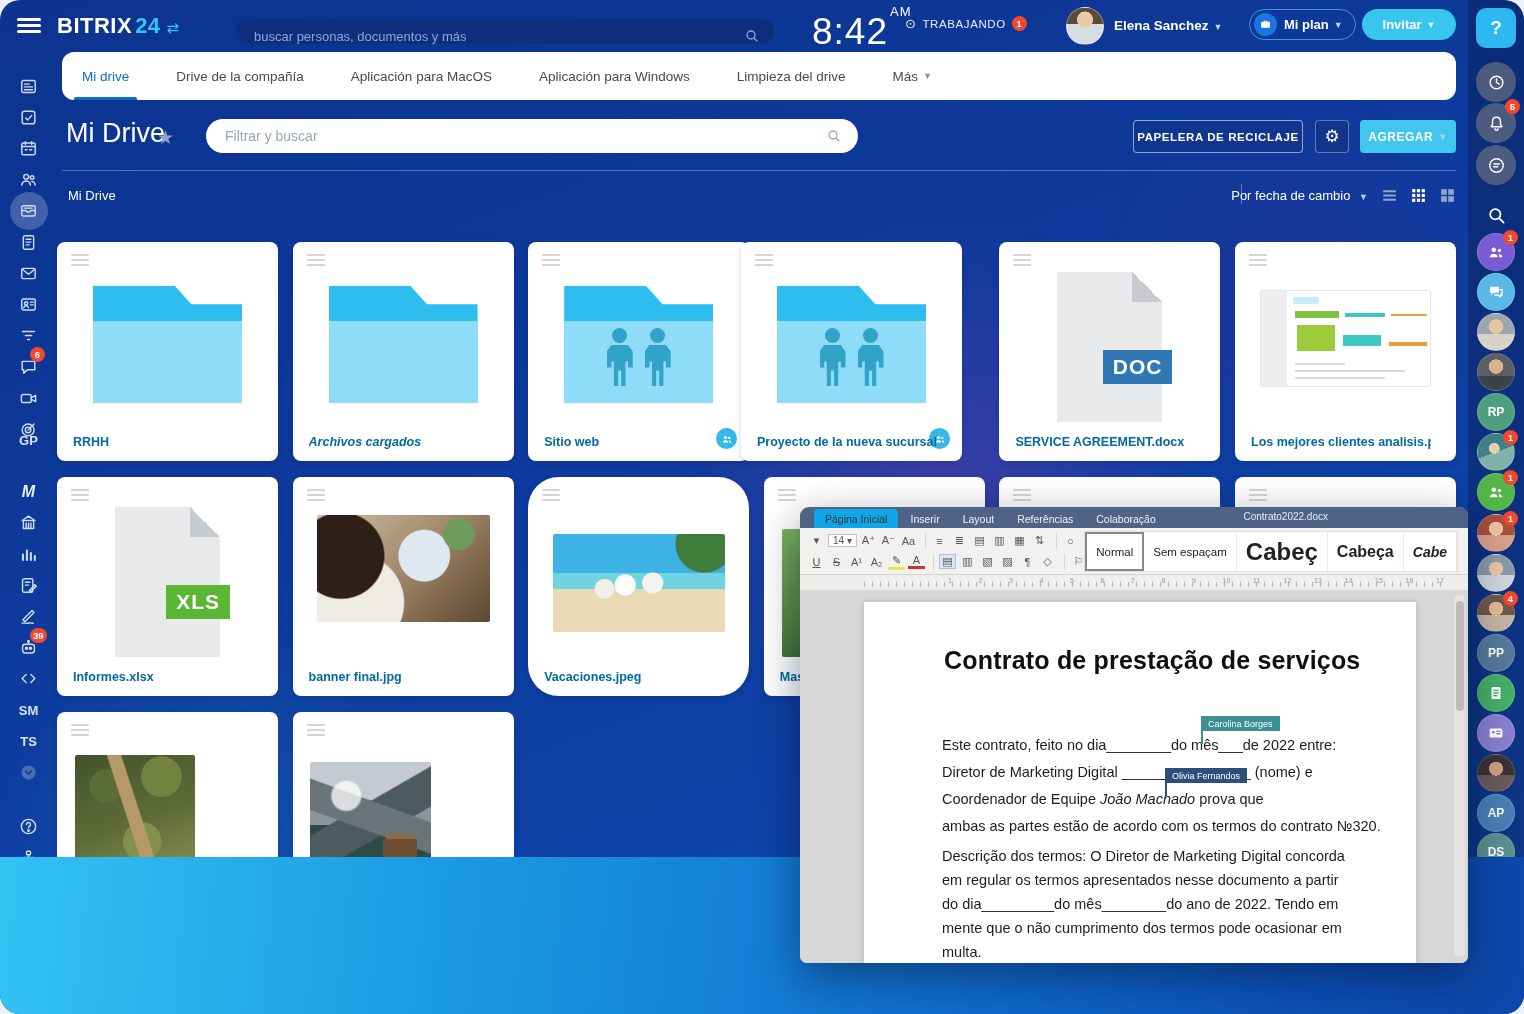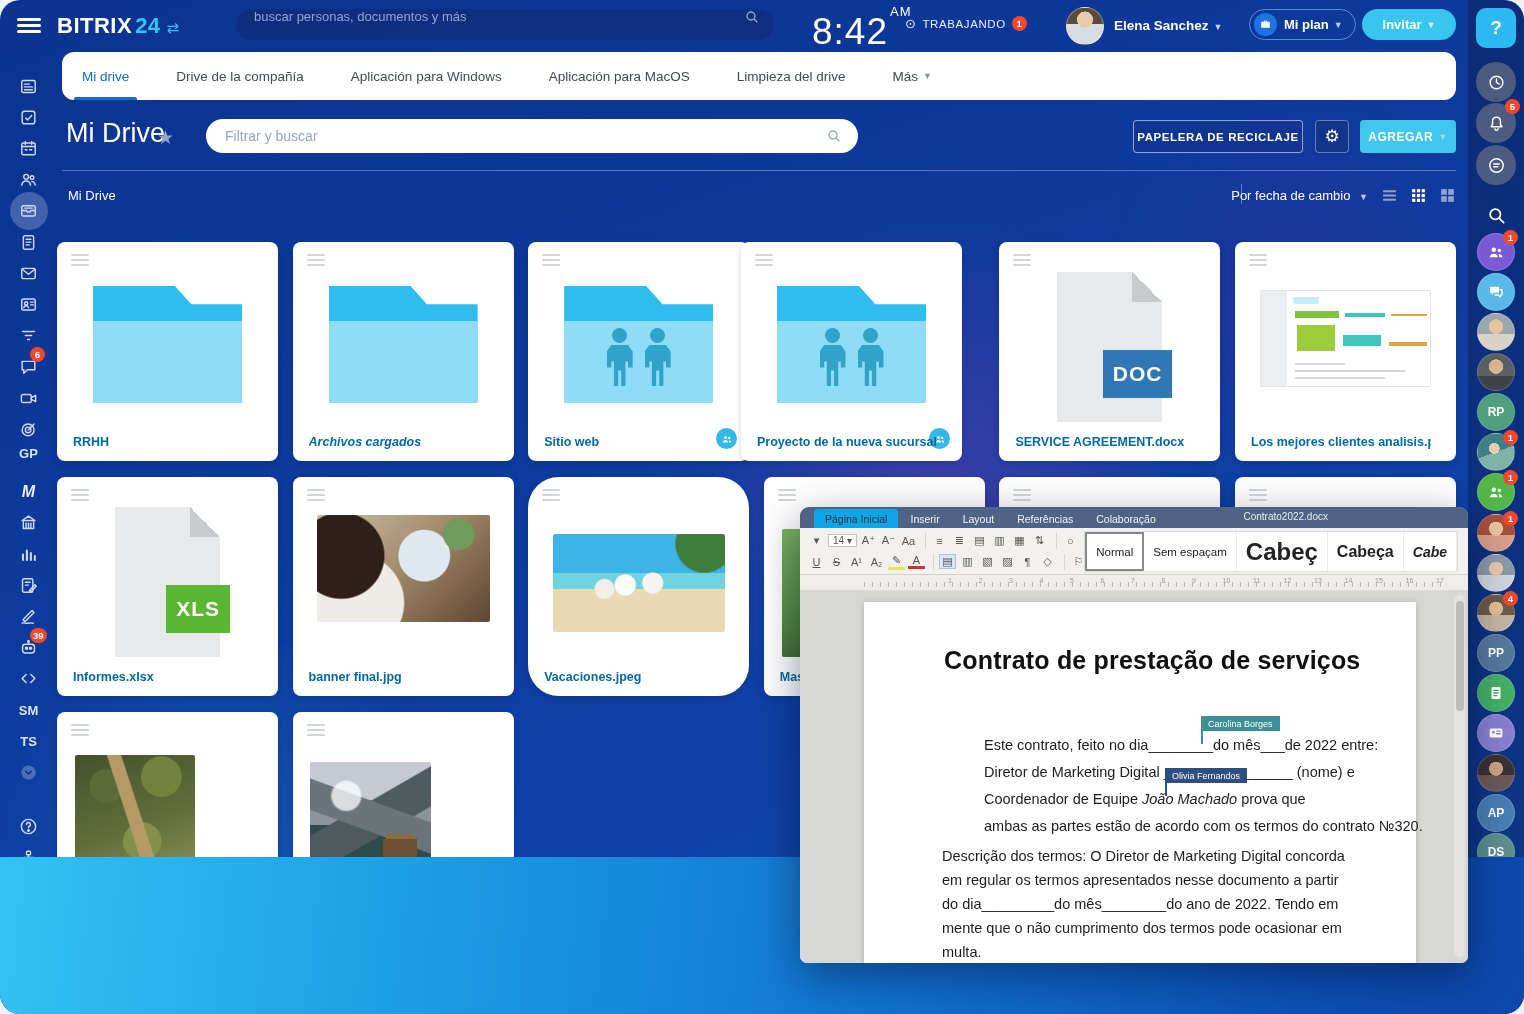--- a/index.html
+++ b/index.html
@@ -14,22 +14,22 @@
   .aurora3{position:absolute;left:-60px;top:640px;width:560px;height:380px;border-radius:50%;
     background:radial-gradient(circle,rgba(40,170,210,.18) 0%,rgba(40,170,210,0) 65%);pointer-events:none;}
 
   
   .topbar{position:absolute;left:0;top:0;width:100%;height:52px;z-index:20;display:flex;align-items:center;}
   .hamburger{position:absolute;left:17px;top:18px;width:24px;height:16px;cursor:pointer;}
   .hamburger span{display:block;height:2.5px;background:#fff;border-radius:2px;margin-bottom:3.5px;}
   .logo{position:absolute;left:57px;top:13px;font-size:22px;font-weight:700;color:#fff;letter-spacing:.5px;}
   .logo .n24{color:#2fc7f7;margin-left:3px;}
   .logo .sync{color:#2fc7f7;font-size:15px;margin-left:6px;font-weight:400;}
-  .gsearch{position:absolute;left:236px;top:9px;width:538px;height:31px;border-radius:16px;
-    background:rgba(16,40,110,.55);display:flex;align-items:flex-start;padding:0 14px 0 18px;}
+  .gsearch{position:absolute;left:236px;top:19px;width:538px;height:25px;border-radius:16px;
+    background:rgba(16,40,110,.55);display:flex;align-items:flex-end;padding:0 14px 0 18px;}
   .gsearch .ph{color:#8ea6d8;font-size:13px;flex:1;}
   .clock{position:absolute;left:812px;top:4px;color:#fff;font-size:37px;font-weight:300;letter-spacing:1px;}
   .clock sup{font-size:13px;font-weight:400;vertical-align:28px;margin-left:2px;}
   .status{position:absolute;left:905px;top:16px;display:flex;align-items:center;color:#e8eefc;font-size:11.5px;letter-spacing:.6px;}
   .status .dot{font-size:13px;margin-right:6px;}
   .badge{display:inline-flex;align-items:center;justify-content:center;min-width:15px;height:15px;border-radius:8px;
     background:#f4472b;color:#fff;font-size:9.5px;font-weight:700;padding:0 3px;}
   .status .badge{margin-left:6px;}
   .tb-avatar{position:absolute;left:1066px;top:7px;width:38px;height:38px;border-radius:50%;
     background:radial-gradient(circle at 50% 32%,#e8c9a8 0 26%,transparent 27%),
@@ -112,21 +112,21 @@
   .fpeople{position:absolute;left:0;top:42px;width:100%;display:flex;justify-content:center;gap:12px;}
   .person{position:relative;width:26px;height:58px;}
   .person .hd{position:absolute;left:5px;top:0;width:15px;height:15px;border-radius:50%;background:#32a3c8;}
   .person .bd{position:absolute;left:0;top:17px;width:26px;height:41px;background:#32a3c8;
     clip-path:polygon(18% 0,82% 0,100% 16%,100% 55%,82% 55%,82% 40%,72% 40%,72% 100%,56% 100%,56% 62%,44% 62%,44% 100%,28% 100%,28% 40%,18% 40%,18% 55%,0 55%,0 16%);}
   .sharebadge{position:absolute;right:12px;bottom:12px;width:21px;height:21px;border-radius:50%;background:#35b8e8;
     display:flex;align-items:center;justify-content:center;}
   .sharebadge svg{width:12px;height:12px;color:#fff;}
   .page-ic{position:absolute;left:58px;top:30px;width:105px;height:150px;background:#e7e9eb;}
   .page-ic .fold2{position:absolute;right:0;top:0;width:30px;height:30px;background:linear-gradient(225deg,#fff 0 50%,#c7cbce 50% 100%);}
-  .ribbon{position:absolute;right:-10px;top:78px;height:48px;padding:12px 10px;display:flex;align-items:center;
+  .ribbon{position:absolute;right:-10px;top:78px;height:34px;padding:12px 10px;display:flex;align-items:center;
     color:#fff;font-size:21px;font-weight:700;letter-spacing:1px;text-align:right;}
   .ribbon.doc{background:#2f77b5;}
   .ribbon.xls{background:#5ab733;}
   .thumb{position:absolute;border-radius:2px;}
   .th-dash{left:25px;top:48px;width:171px;height:97px;background:#fff;border:1px solid #e3e5e8;}
   .th-dash .sb{position:absolute;left:0;top:0;width:26px;height:100%;background:#eceef0;}
   .th-dash .b1{position:absolute;left:34px;top:20px;width:44px;height:7px;background:#7fc241;}
   .th-dash .b2{position:absolute;left:84px;top:22px;width:40px;height:4px;background:#3ec6c0;}
   .th-dash .b3{position:absolute;left:130px;top:23px;width:36px;height:2px;background:#e9a23b;}
   .th-dash .b4{position:absolute;left:36px;top:34px;width:38px;height:26px;background:#9ccb3b;}
@@ -188,21 +188,21 @@
   .st-h1{font-size:24px;font-weight:700;} .st-h2{font-size:16px;font-weight:600;} .st-h3{font-size:14px;font-style:italic;font-weight:600;}
   .ed-ruler{position:absolute;left:0;top:68px;width:100%;height:16px;background:#efeeec;border-bottom:1px solid #dcdad6;}
   .ruler-ticks{position:absolute;left:64px;right:20px;top:7px;height:5px;
     background:repeating-linear-gradient(90deg,#b8b6b2 0 1px,transparent 1px 8px);}
   .ruler-num{position:absolute;top:2px;font-size:7px;color:#999;}
   .ed-docarea{position:absolute;left:0;top:84px;width:100%;bottom:0;background:#d7d7d5;}
   .ed-page{position:absolute;left:64px;top:11px;width:552px;bottom:-2px;background:#fff;box-shadow:0 0 6px rgba(0,0,0,.18);}
   .ed-scroll{position:absolute;right:3px;top:4px;width:11px;bottom:6px;background:#e4e3e1;border-radius:5px;}
   .ed-scroll .thumbbar{position:absolute;left:1.5px;top:6px;width:8px;height:110px;background:#bdbcb9;border-radius:4px;}
   .doc-title{position:absolute;left:80px;top:44px;font-size:25px;font-weight:700;color:#101010;letter-spacing:.2px;}
-  .doc-line{position:absolute;left:78px;font-size:14.5px;color:#1d1d1d;white-space:nowrap;margin-left:42px;}
+  .doc-line{position:absolute;left:78px;font-size:14.5px;color:#1d1d1d;white-space:nowrap;}
   .doc-para{position:absolute;left:78px;width:408px;font-size:14.5px;color:#1d1d1d;line-height:24px;white-space:normal;}
   .collab{position:absolute;color:#fff;font-size:9px;padding:2.5px 7px;z-index:3;white-space:nowrap;}
   .collab::after{content:"";position:absolute;left:0;bottom:-13px;width:2px;height:13px;background:inherit;}
   .collab.c1{background:#3c8f92;}
   .collab.c2{background:#2d4f7e;}
 
   svg{display:block;}
 </style>
 </head>
 <body>
@@ -355,21 +355,21 @@
       </div>
       <div class="lsb-item" style="top: 363.2px;">
         <span style="width:19px;height:19px;position:relative;z-index:1;">
           <svg viewBox="0 0 24 24" fill="none" stroke="currentColor" stroke-width="1.8" stroke-linecap="round" stroke-linejoin="round">
             <circle cx="11.5" cy="12.5" r="7.5"></circle>
             <circle cx="11.5" cy="12.5" r="3.5"></circle>
             <line x1="11.5" y1="12.5" x2="19" y2="5"></line>
           </svg>
         </span>
       </div>
-      <div class="lsb-item" style="top: 387px;">
+      <div class="lsb-item" style="top: 374px;">
         <span class="txt">GP</span>
       </div>
       <div class="lsb-item" style="top: 425.6px;">
         <span class="mtxt">M</span>
       </div>
       <div class="lsb-item" style="top: 456.8px;">
         <span style="width:19px;height:19px;position:relative;z-index:1;">
           <svg viewBox="0 0 24 24" fill="none" stroke="currentColor" stroke-width="1.8" stroke-linecap="round" stroke-linejoin="round">
             <path d="M4 9.5 12 4l8 5.5"></path>
             <rect x="5.5" y="9.5" width="13" height="10"></rect>
@@ -463,24 +463,24 @@
     </div>
 
   <div class="tabsbar" id="tabsbar">
       <div class="tab active">
         <span>Mi drive</span>
       </div>
       <div class="tab">
         <span>Drive de la compañía</span>
       </div>
       <div class="tab">
+        <span>Aplicación para MacOS</span>
+      </div>
+      <div class="tab">
         <span>Aplicación para Windows</span>
-      </div>
-      <div class="tab">
-        <span>Aplicación para MacOS</span>
       </div>
       <div class="tab">
         <span>Limpieza del drive</span>
       </div>
       <div class="tab">
         <span>Más</span> 
         <span class="caret">▼</span>
       </div>
     </div>
 

